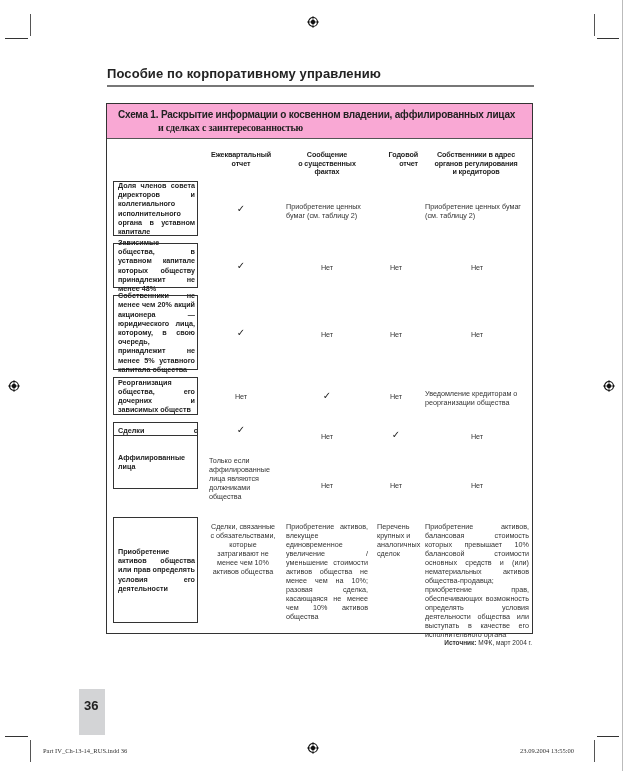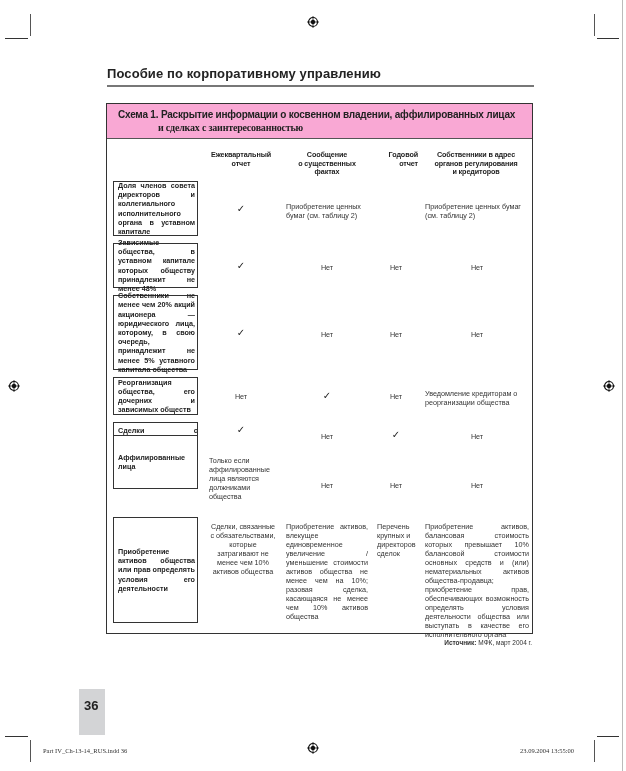--- a/index.html
+++ b/index.html
@@ -174,21 +174,21 @@
 <div class="cell" style="left:209px;top:456px;width:56px;">Только если аффилированные лица являются должниками общества</div>
 <div class="cell c" style="left:286px;top:481px;width:82px;">Нет</div>
 <div class="cell c" style="left:374px;top:481px;width:44px;">Нет</div>
 <div class="cell c" style="left:425px;top:481px;width:104px;">Нет</div>
 
 <div class="row-box" style="top:517px;height:106px;">
   <span>Приобретение активов общества или прав определять условия его деятельности</span>
 </div>
 <div class="cell" style="left:209px;top:522px;width:68px;text-align:center;">Сделки, связанные с обязательствами, которые затрагивают не менее чем 10% активов общества</div>
 <div class="cell j" style="left:286px;top:522px;width:82px;">Приобретение активов, влекущее единовременное увеличение / уменьшение стоимости активов общества не менее чем на 10%; разовая сделка, касающаяся не менее чем 10% активов общества</div>
-<div class="cell" style="left:377px;top:522px;width:42px;">Перечень крупных и директоров сделок</div>
+<div class="cell" style="left:377px;top:522px;width:42px;">Перечень крупных и аналогичных сделок</div>
 <div class="cell j" style="left:425px;top:522px;width:104px;">Приобретение активов, балансовая стоимость которых превышает 10% балансовой стоимости основных средств и (или) нематериальных активов общества-продавца; приобретение прав, обеспечивающих возможность определять условия деятельности общества или выступать в качестве его исполнительного органа</div>
 
 <div class="source">
   <b>Источник:</b><span> МФК, март 2004 г.</span>
 </div>
 
 <div class="pg-block"></div>
 <div class="pg-num">36</div>
 
 <div class="slug" style="left:43px;">Part IV_Ch-13-14_RUS.indd   36</div>

